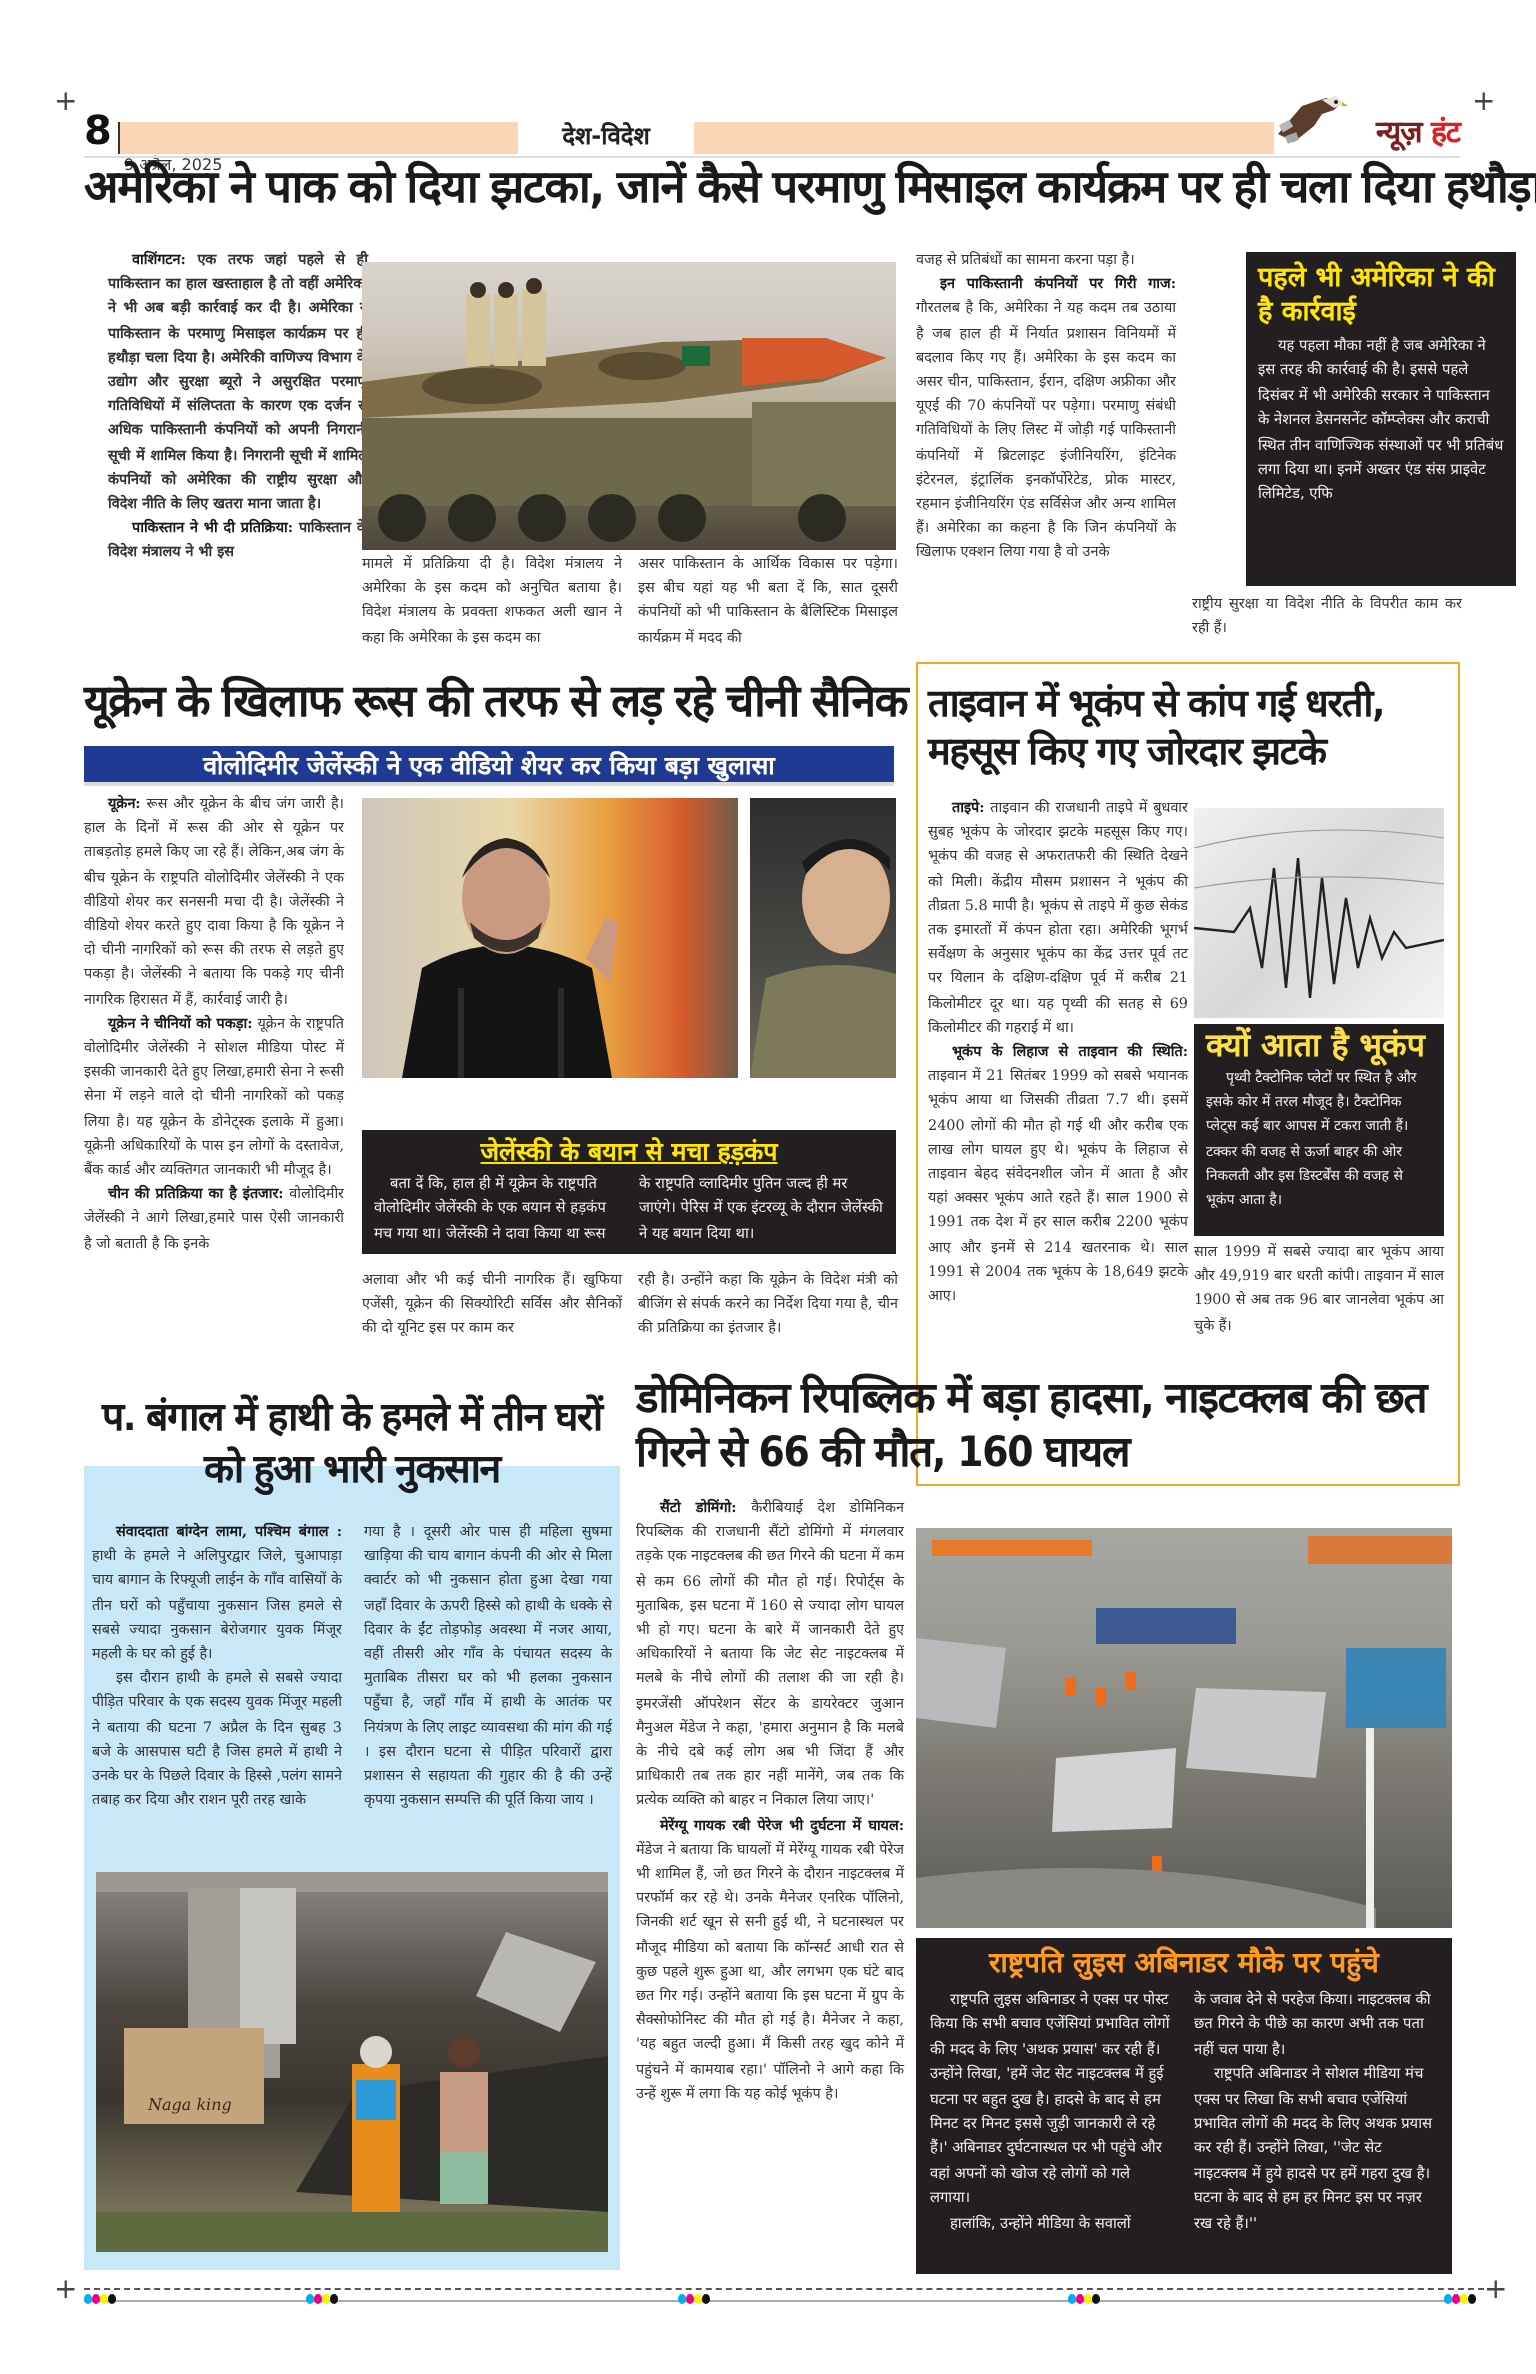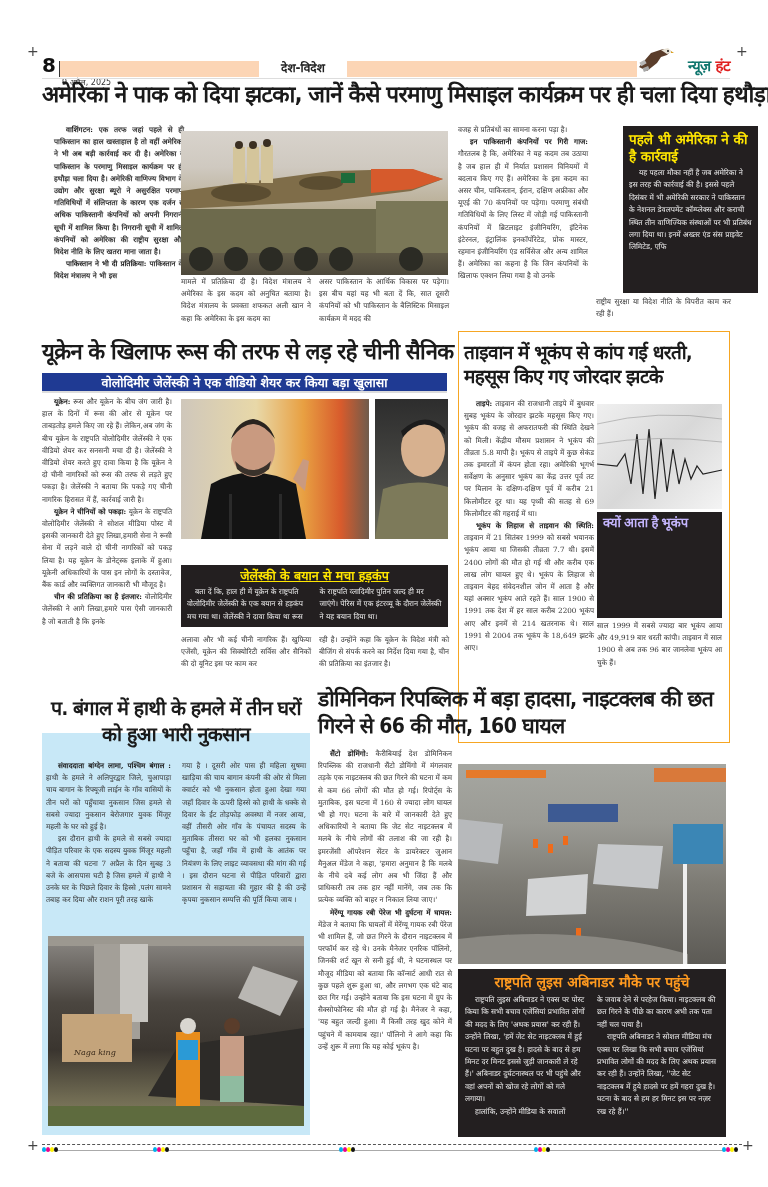--- a/index.html
+++ b/index.html
@@ -12,21 +12,21 @@
   
   .masthead { position: absolute; left: 42px; top: 57px; width: 688px; height: 20px; }
   .page-no { position: absolute; left: 0; top: -4px; font-family: "DejaVu Sans", sans-serif; font-weight: bold; font-size: 20px; color: #111; }
   .bar { position: absolute; top: 4px; height: 16px; background: #fcd5b5; }
   .bar-left { left: 17px; width: 200px; border-left: 1px solid #333; }
   .bar-right { left: 305px; width: 290px; }
   .date { position: absolute; left: 20px; top: 5px; font-size: 8px; color: #333; font-family: "DejaVu Sans", sans-serif; margin-top: 14px; }
   .section { position: absolute; left: 217px; width: 88px; top: 2px; text-align: center; font-family: "DejaVu Sans", sans-serif; font-weight: bold; font-size: 12px; color: #222; }
   .logo { position: absolute; left: 595px; top: -12px; width: 93px; height: 34px; }
   .logo-text { position: absolute; right: 0; top: 10px; font-family: "DejaVu Sans", sans-serif; font-weight: bold; font-size: 15px; letter-spacing: -0.5px; }
-  .logo-text .a { color: #0f766e; }
+  .logo-text .a { color: #7f1d1d; }
   .logo-text .b { color: #e02020; }
 
   .h1 { font-family: "DejaVu Sans Condensed", "DejaVu Sans", sans-serif; font-weight: bold; color: #1a1a1a; letter-spacing: -0.6px; line-height: 1.15; }
 
   .col { position: absolute; font-size: 7.2px; line-height: 12.2px; text-align: justify; color: #333; }
   .col b { color: #1a1a1a; }
   .indent { text-indent: 12px; }
 
   .photo { position: absolute; overflow: hidden; }
 
@@ -116,21 +116,21 @@
 <div class="col" style="left:181px;top:276px;width:130px;">मामले में प्रतिक्रिया दी है। विदेश मंत्रालय ने अमेरिका के इस कदम को अनुचित बताया है। विदेश मंत्रालय के प्रवक्ता शफकत अली खान ने कहा कि अमेरिका के इस कदम का</div>
 <div class="col" style="left:319px;top:276px;width:130px;">असर पाकिस्तान के आर्थिक विकास पर पड़ेगा। इस बीच यहां यह भी बता दें कि, सात दूसरी कंपनियों को भी पाकिस्तान के बैलिस्टिक मिसाइल कार्यक्रम में मदद की</div>
 
 <div class="col" style="left:458px;top:124px;width:130px;">
   <p>वजह से प्रतिबंधों का सामना करना पड़ा है।</p>
   <p class="indent"><b>इन पाकिस्तानी कंपनियों पर गिरी गाज:</b> <span>गौरतलब है कि, अमेरिका ने यह कदम तब उठाया है जब हाल ही में निर्यात प्रशासन विनियमों में बदलाव किए गए हैं। अमेरिका के इस कदम का असर चीन, पाकिस्तान, ईरान, दक्षिण अफ्रीका और यूएई की 70 कंपनियों पर पड़ेगा। परमाणु संबंधी गतिविधियों के लिए लिस्ट में जोड़ी गई पाकिस्तानी कंपनियों में ब्रिटलाइट इंजीनियरिंग, इंटिनेक इंटेरनल, इंट्रालिंक इनकॉर्पोरेटेड, प्रोक मास्टर, रहमान इंजीनियरिंग एंड सर्विसेज और अन्य शामिल हैं। अमेरिका का कहना है कि जिन कंपनियों के खिलाफ एक्शन लिया गया है वो उनके</span></p>
 </div>
 
 <div class="darkbox" style="left:623px;top:126px;width:135px;height:167px;padding:5px 6px;">
   <div class="title" style="font-size:13.5px;line-height:17px;">पहले भी अमेरिका ने की है कार्रवाई</div>
-  <div class="body" style="text-indent:10px;margin-top:2px;">यह पहला मौका नहीं है जब अमेरिका ने इस तरह की कार्रवाई की है। इससे पहले दिसंबर में भी अमेरिकी सरकार ने पाकिस्तान के नेशनल डेवलपमेंट कॉम्प्लेक्स और कराची स्थित तीन वाणिज्यिक संस्थाओं पर भी प्रतिबंध लगा दिया था। इनमें अख्तर एंड संस प्राइवेट लिमिटेड, एफि</div>
+  <div class="body" style="text-indent:10px;margin-top:2px;">यह पहला मौका नहीं है जब अमेरिका ने इस तरह की कार्रवाई की है। इससे पहले दिसंबर में भी अमेरिकी सरकार ने पाकिस्तान के नेशनल डेसनसनेंट कॉम्प्लेक्स और कराची स्थित तीन वाणिज्यिक संस्थाओं पर भी प्रतिबंध लगा दिया था। इनमें अख्तर एंड संस प्राइवेट लिमिटेड, एफि</div>
 </div>
 <div class="col" style="left:596px;top:296px;width:135px;">राष्ट्रीय सुरक्षा या विदेश नीति के विपरीत काम कर रही हैं।</div>
 
 <h1 class="h1 abs" style="left:42px;top:339px;width:410px;font-size:22px;white-space:nowrap;">यूक्रेन के खिलाफ रूस की तरफ से लड़ रहे चीनी सैनिक</h1>
 <div class="blue-banner">वोलोदिमीर जेलेंस्की ने एक वीडियो शेयर कर किया बड़ा खुलासा</div>
 
 <div class="col" style="left:42px;top:396px;width:130px;">
   <p class="indent"><b>यूक्रेन:</b> <span>रूस और यूक्रेन के बीच जंग जारी है। हाल के दिनों में रूस की ओर से यूक्रेन पर ताबड़तोड़ हमले किए जा रहे हैं। लेकिन,अब जंग के बीच यूक्रेन के राष्ट्रपति वोलोदिमीर जेलेंस्की ने एक वीडियो शेयर कर सनसनी मचा दी है। जेलेंस्की ने वीडियो शेयर करते हुए दावा किया है कि यूक्रेन ने दो चीनी नागरिकों को रूस की तरफ से लड़ते हुए पकड़ा है। जेलेंस्की ने बताया कि पकड़े गए चीनी नागरिक हिरासत में हैं, कार्रवाई जारी है।</span></p>
   <p class="indent"><b>यूक्रेन ने चीनियों को पकड़ा:</b> <span>यूक्रेन के राष्ट्रपति वोलोदिमीर जेलेंस्की ने सोशल मीडिया पोस्ट में इसकी जानकारी देते हुए लिखा,हमारी सेना ने रूसी सेना में लड़ने वाले दो चीनी नागरिकों को पकड़ लिया है। यह यूक्रेन के डोनेट्स्क इलाके में हुआ। यूक्रेनी अधिकारियों के पास इन लोगों के दस्तावेज, बैंक कार्ड और व्यक्तिगत जानकारी भी मौजूद है।</span></p>
   <p class="indent"><b>चीन की प्रतिक्रिया का है इंतजार:</b> <span>वोलोदिमीर जेलेंस्की ने आगे लिखा,हमारे पास ऐसी जानकारी है जो बताती है कि इनके</span></p>
@@ -175,21 +175,22 @@
 
 <div class="photo" style="left:597px;top:404px;width:125px;height:105px;background:linear-gradient(135deg,#f0f0f0 0%,#d8d8d8 50%,#f4f4f4 100%);">
   <svg width="125" height="105" viewBox="0 0 125 105">
     <path d="M0 60 L20 62 L28 50 L34 80 L40 30 L46 90 L52 25 L58 95 L64 35 L70 88 L76 45 L82 80 L88 55 L94 75 L100 62 L106 70 L125 66" fill="none" stroke="#222" stroke-width="1.2"></path>
     <path d="M0 20 Q60 5 125 15" fill="none" stroke="#999" stroke-width="0.6"></path>
     <path d="M0 40 Q60 30 125 38" fill="none" stroke="#999" stroke-width="0.6"></path>
   </svg>
 </div>
 
 <div class="darkbox" style="left:597px;top:512px;width:125px;height:106px;padding:3px 6px;">
-  <div class="title" style="font-size:13px;line-height:16px;color:#c4b5fd;font-family:Liberation Serif, serif;">क्यों आता है भूकंप</div>
+  <div class="title" style="font-size:16px;line-height:16px;color:#fde047;">क्यों आता है भूकंप</div>
+  <div class="body" style="text-indent:10px;margin-top:2px;font-size:7px;line-height:12.2px;">पृथ्वी टैक्टोनिक प्लेटों पर स्थित है और इसके कोर में तरल मौजूद है। टैक्टोनिक प्लेट्स कई बार आपस में टकरा जाती हैं। टक्कर की वजह से ऊर्जा बाहर की ओर निकलती और इस डिस्टर्बेंस की वजह से भूकंप आता है।</div>
 </div>
 <div class="col" style="left:597px;top:620px;width:125px;">साल 1999 में सबसे ज्यादा बार भूकंप आया और 49,919 बार धरती कांपी। ताइवान में साल 1900 से अब तक 96 बार जानलेवा भूकंप आ चुके हैं।</div>
 
 <div class="bluebg"></div>
 <h1 class="h1 abs" style="left:48px;top:696px;width:256px;font-size:19.5px;line-height:26px;text-align:center;">प. बंगाल में हाथी के हमले में तीन घरों को हुआ भारी नुकसान</h1>
 <div class="abs" style="left:42px;top:684px;width:268px;height:50px;background:#c8e8f7;z-index:-1;"></div>
 
 <div class="col" style="left:46px;top:760px;width:125px;">
   <p class="indent"><b>संवाददाता बांग्देन लामा, पश्चिम बंगाल :</b> <span>हाथी के हमले ने अलिपुरद्वार जिले, चुआपाड़ा चाय बागान के रिफ्यूजी लाईन के गाँव वासियों के तीन घरों को पहुँचाया नुकसान जिस हमले से सबसे ज्यादा नुकसान बेरोजगार युवक मिंजूर महली के घर को हुई है।</span></p>
   <p class="indent">इस दौरान हाथी के हमले से सबसे ज्यादा पीड़ित परिवार के एक सदस्य युवक मिंजूर महली ने बताया की घटना 7 अप्रैल के दिन सुबह 3 बजे के आसपास घटी है जिस हमले में हाथी ने उनके घर के पिछले दिवार के हिस्से ,पलंग सामने तबाह कर दिया और राशन पूरी तरह खाके</p>

